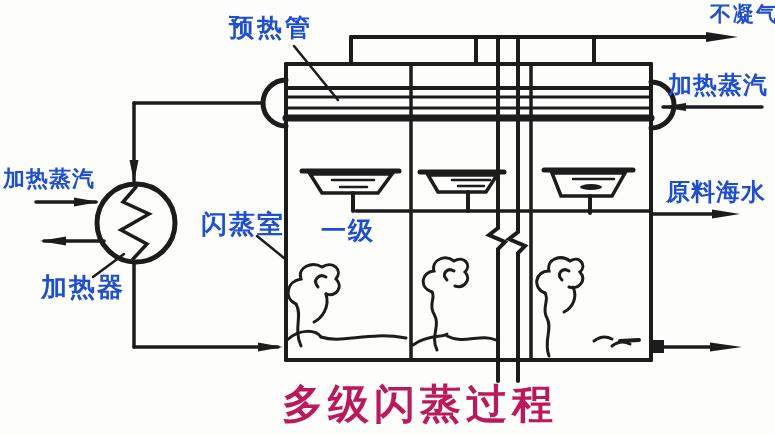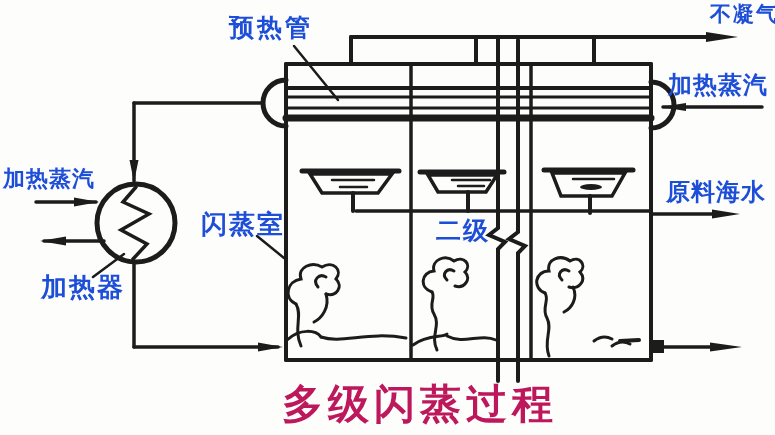--- a/index.html
+++ b/index.html
@@ -160,16 +160,16 @@
     </g>
   </svg>
 
   <div class="lbl lbl-preheat">预热管</div>
   <div class="lbl lbl-ncg">不凝气</div>
   <div class="lbl lbl-feed">加热蒸汽</div>
   <div class="lbl lbl-fresh">原料海水</div>
   <div class="lbl lbl-steam">加热蒸汽</div>
   <div class="lbl lbl-heater">加热器</div>
   <div class="lbl lbl-flash">闪蒸室</div>
-  <div class="lbl lbl-s2">二级</div>
+  <div class="lbl lbl-s1">一级</div>
   <div class="lbl lbl-title">多级闪蒸过程</div>
 
 </div>
 
 </body></html>

